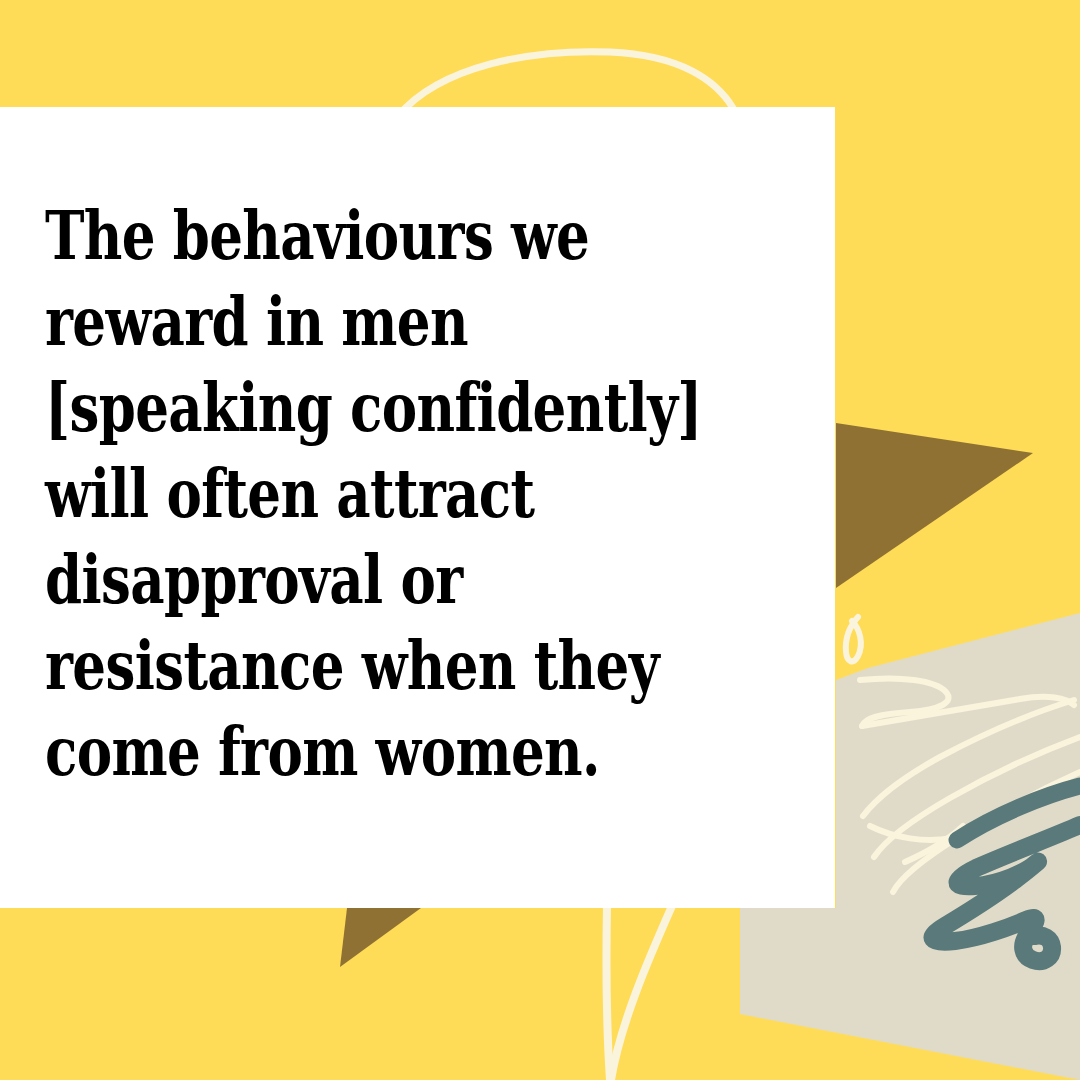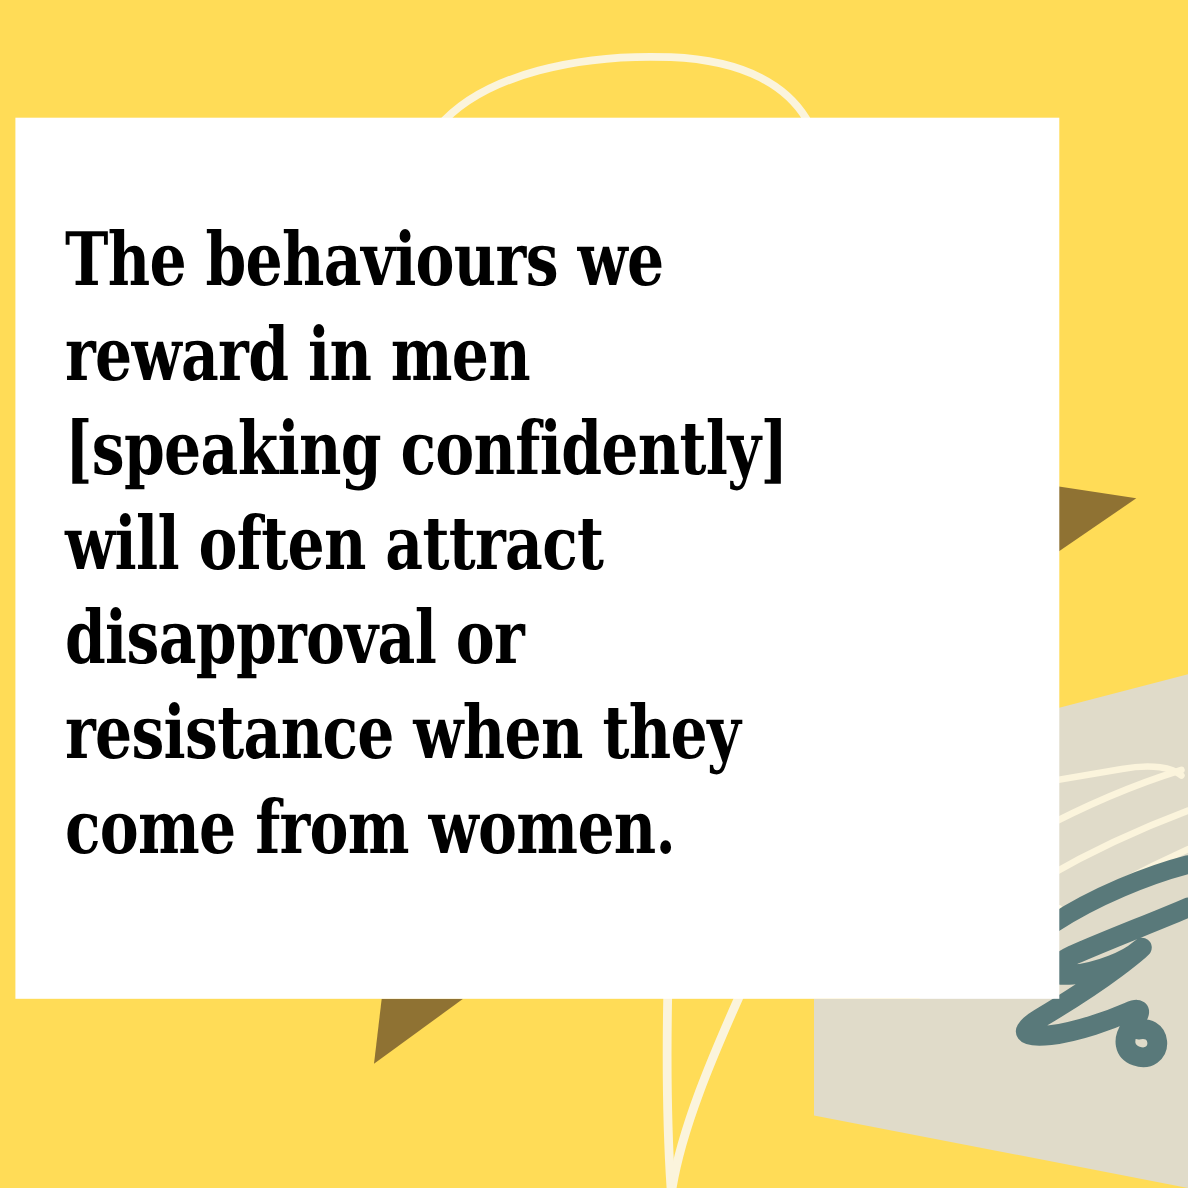--- a/index.html
+++ b/index.html
@@ -19,23 +19,23 @@
     position: absolute;
     inset: 0;
     width: 1080px;
     height: 1080px;
   }
   #bg-svg { z-index: 1; }
 
   
   #quote-card {
     position: absolute;
-    left: 14px;
+    left: 0px;
     top: 107px;
-    width: 949px;
+    width: 835px;
     height: 801px;
     background: #ffffff;
     z-index: 5;
   }
 
   #quote-inner {
     position: absolute;
     left: 45px;
     top: 86px;
     width: 720px;

